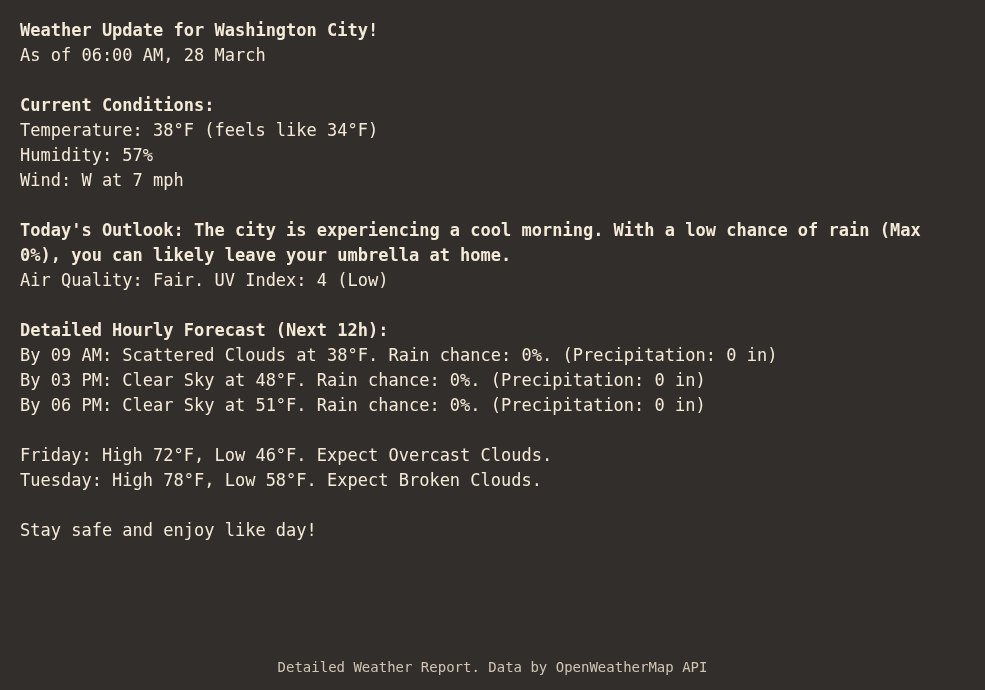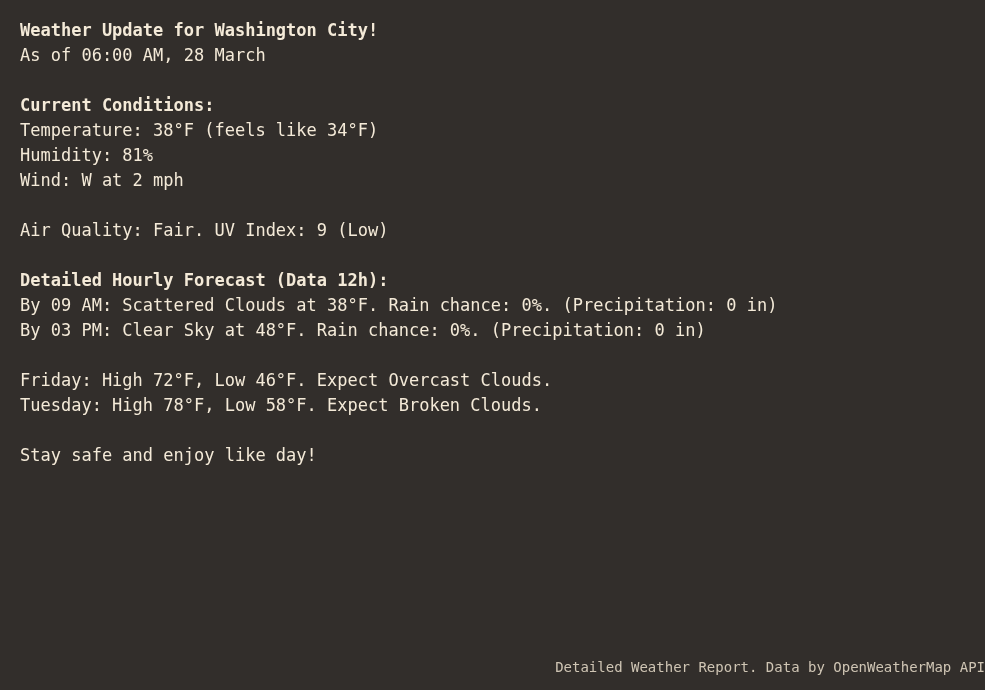--- a/index.html
+++ b/index.html
@@ -36,50 +36,52 @@
     font-size: 17px;
     line-height: 25px;
     font-weight: bold;
     max-width: 945px;
   }
   .footer {
     position: absolute;
     left: 0;
     right: 0;
     bottom: 14px;
-    text-align: right;
+    text-align: center;
     font-size: 14px;
     color: #cfc5b4;
     line-height: 18px;
   }
 </style>
 </head>
 <body>
 
 <div class="report">
 
   <div class="line bold">Weather Update for Washington City!</div>
   <div class="line">As of 06:00 AM, 28 March</div>
 
   <div class="spacer"></div>
 
   <div class="line bold">Current Conditions:</div>
   <div class="line">Temperature: 38°F (feels like 34°F)</div>
-  <div class="line">Humidity: 81%</div>
-  <div class="line">Wind: W at 2 mph</div>
+  <div class="line">Humidity: 57%</div>
+  <div class="line">Wind: W at 7 mph</div>
 
   <div class="spacer"></div>
 
-  <div class="line">Air Quality: Fair. UV Index: 9 (Low)</div>
+  <div class="wrap-block">Today's Outlook: The city is experiencing a cool morning. With a low chance of rain (Max 0%), you can likely leave your umbrella at home.</div>
+  <div class="line">Air Quality: Fair. UV Index: 4 (Low)</div>
 
   <div class="spacer"></div>
 
-  <div class="line bold">Detailed Hourly Forecast (Data 12h):</div>
+  <div class="line bold">Detailed Hourly Forecast (Next 12h):</div>
   <div class="line">By 09 AM: Scattered Clouds at 38°F. Rain chance: 0%. (Precipitation: 0 in)</div>
   <div class="line">By 03 PM: Clear Sky at 48°F. Rain chance: 0%. (Precipitation: 0 in)</div>
+  <div class="line">By 06 PM: Clear Sky at 51°F. Rain chance: 0%. (Precipitation: 0 in)</div>
 
   <div class="spacer"></div>
 
   <div class="line">Friday: High 72°F, Low 46°F. Expect Overcast Clouds.</div>
   <div class="line">Tuesday: High 78°F, Low 58°F. Expect Broken Clouds.</div>
 
   <div class="spacer"></div>
 
   <div class="line">Stay safe and enjoy like day!</div>
 

